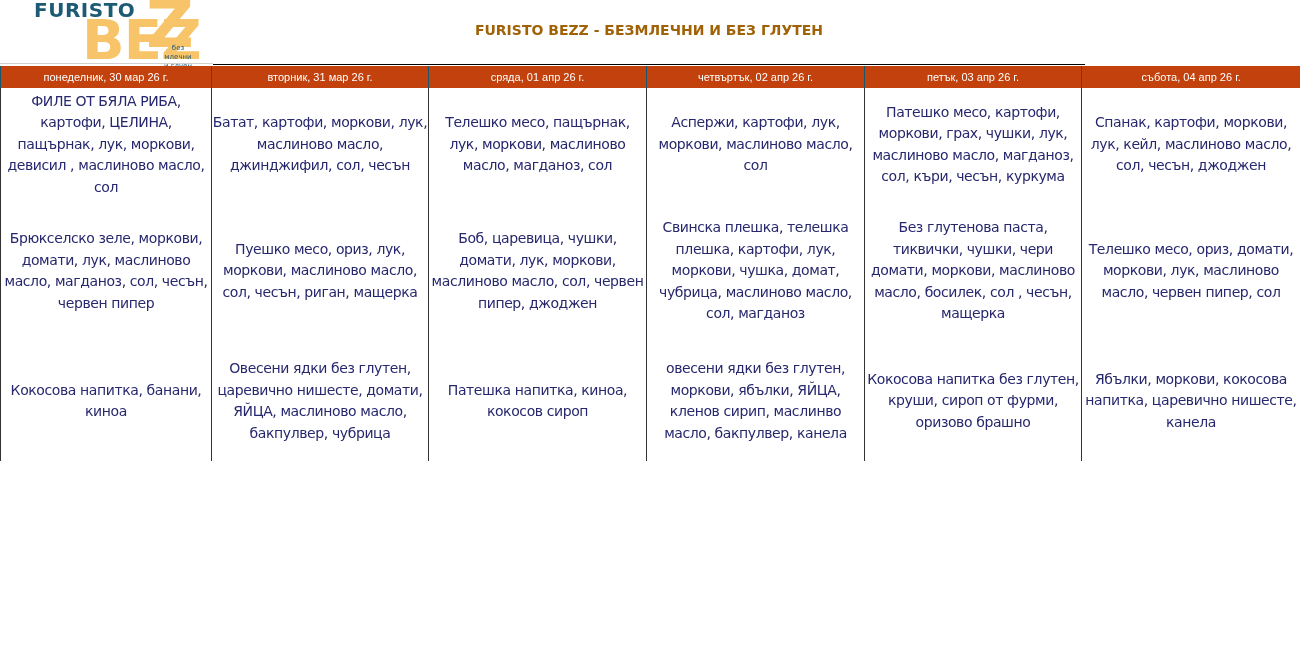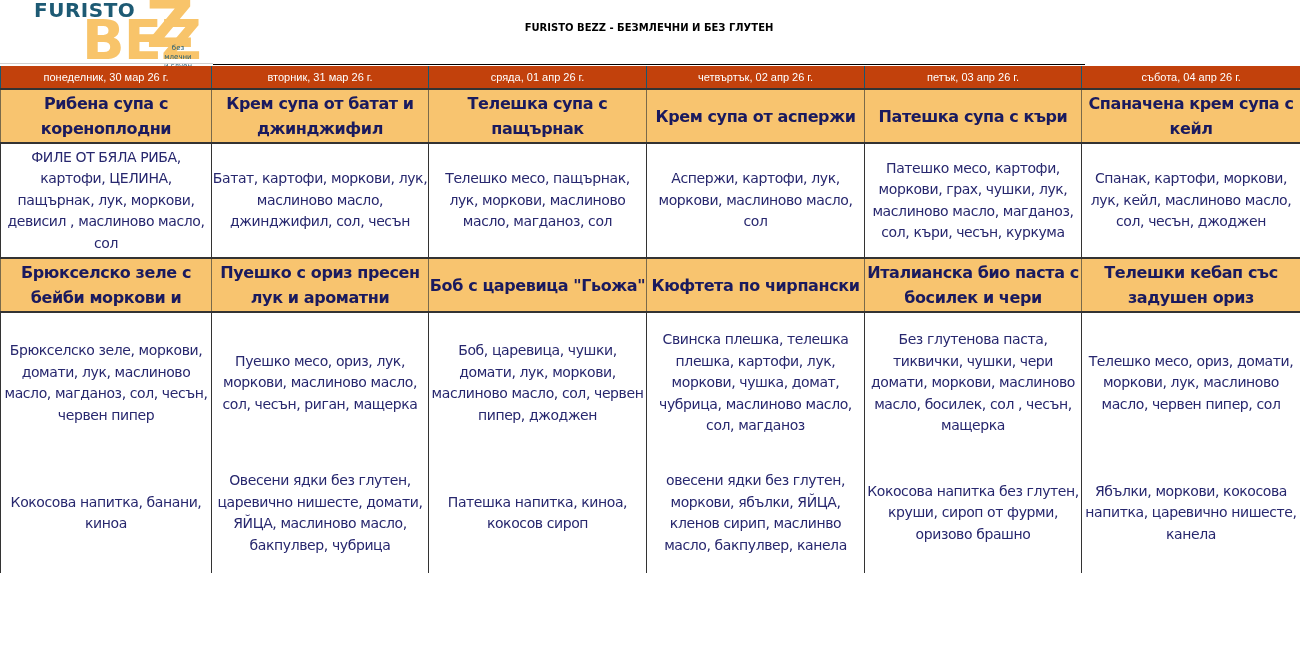--- a/index.html
+++ b/index.html
@@ -5,21 +5,21 @@
     html, body { margin: 0; padding: 0; background: #ffffff; }
     body { width: 1300px; height: 651px; overflow: hidden; position: relative; font-family: "Liberation Sans", sans-serif; }
 
     .logo { position: absolute; left: 34px; top: 0; width: 160px; height: 62px; }
     .logo-top { position: absolute; left: 0; top: -2px; font-weight: bold; font-size: 20px; color: #1d5a74; letter-spacing: 0.5px; font-family: "DejaVu Sans", sans-serif; }
     .logo-bez { position: absolute; left: 0; top: 12px; font-weight: bold; font-size: 56px; line-height: 56px; color: #f8c46a; font-family: "DejaVu Sans", sans-serif; letter-spacing: -1px; margin-left: 48px; }
     .logo-z { position: absolute; left: 112px; top: -8px; font-weight: bold; font-size: 66px; line-height: 66px; color: #f8c46a; font-family: "DejaVu Sans", sans-serif; }
     .logo-sub { position: absolute; left: 128px; top: 44px; font-size: 7px; line-height: 9px; color: #1d5a74; font-family: "DejaVu Sans", sans-serif; text-align: center; }
 
     .title-area { position: absolute; left: 213px; top: 0; width: 872px; height: 64px; border-bottom: 1.5px solid #000; }
-    .page-title { position: absolute; left: 0; right: 0; top: 22px; text-align: center; font-family: "DejaVu Sans", sans-serif; font-weight: bold; font-size: 10px; color: #000000; }
+    .page-title { position: absolute; left: 0; right: 0; top: 22px; text-align: center; font-family: "DejaVu Sans", sans-serif; font-weight: bold; font-size: 14px; color: #a16207; }
     .logo-line { position: absolute; left: 0; top: 63px; width: 213px; border-bottom: 1px solid #d0d0d0; }
 
     table.menu { position: absolute; left: 0; top: 66px; width: 1300px; border-collapse: collapse; table-layout: fixed; }
     table.menu td, table.menu th { padding: 0; text-align: center; vertical-align: middle; overflow: hidden; }
     th.day { background: #c2410c; color: #ffffff; font-weight: normal; font-size: 11px; height: 22px; font-family: "Liberation Sans", sans-serif; border-left: 1px solid #195670; }
     td.dish { background: #f8c46f; color: #1a1a5e; font-weight: bold; font-size: 16px; line-height: 25px; height: 52px; border: 1px solid #7a6a4a; border-top: 2px solid #333; border-bottom: 2px solid #333; font-family: "DejaVu Sans", sans-serif; letter-spacing: -0.4px; }
     td.ingr { background: #ffffff; color: #27276e; font-size: 14px; line-height: 21.5px; border-left: 1px solid #333; border-right: 1px solid #333; font-family: "DejaVu Sans", sans-serif; letter-spacing: -0.4px; padding: 0 2px; }
     tr.r1 td.ingr { height: 113px; }
     tr.r2 td.ingr { height: 140px; }
     tr.r3 td.ingr { height: 120px; }
@@ -56,45 +56,29 @@
       <th class="day">понеделник, 30 мар 26 г.</th>
       <th class="day">вторник, 31 мар 26 г.</th>
       <th class="day">сряда, 01 апр 26 г.</th>
       <th class="day">четвъртък, 02 апр 26 г.</th>
       <th class="day">петък, 03 апр 26 г.</th>
       <th class="day">събота, 04 апр 26 г.</th>
     </tr>
   </thead>
   <tbody>
 
-    <tr>
-      <td class="dish">Рибена супа с кореноплодни</td>
-      <td class="dish">Крем супа от батат и джинджифил</td>
-      <td class="dish">Телешка супа с пащърнак</td>
-      <td class="dish">Крем супа от аспержи</td>
-      <td class="dish">Патешка супа с къри</td>
-      <td class="dish">Спаначена крем супа с кейл</td>
-    </tr>
     <tr class="r1">
       <td class="ingr">ФИЛЕ ОТ БЯЛА РИБА, картофи, ЦЕЛИНА, пащърнак, лук, моркови, девисил ,  маслиново масло, сол</td>
       <td class="ingr">Батат, картофи, моркови, лук, маслиново масло, джинджифил, сол, чесън</td>
       <td class="ingr">Телешко месо, пащърнак, лук, моркови,  маслиново масло, магданоз, сол</td>
       <td class="ingr">Аспержи, картофи, лук, моркови,  маслиново масло, сол</td>
       <td class="ingr">Патешко месо, картофи, моркови, грах, чушки, лук, маслиново масло, магданоз, сол, къри, чесън, куркума</td>
       <td class="ingr">Спанак, картофи, моркови, лук, кейл, маслиново масло, сол, чесън, джоджен</td>
     </tr>
 
-    <tr>
-      <td class="dish">Брюкселско зеле с бейби моркови и</td>
-      <td class="dish">Пуешко с ориз пресен лук и ароматни</td>
-      <td class="dish">Боб с царевица "Гьожа"</td>
-      <td class="dish">Кюфтета по чирпански</td>
-      <td class="dish">Италианска био паста с босилек и чери</td>
-      <td class="dish">Телешки кебап със задушен ориз</td>
-    </tr>
     <tr class="r2">
       <td class="ingr">Брюкселско зеле, моркови, домати, лук, маслиново масло, магданоз, сол, чесън, червен пипер</td>
       <td class="ingr">Пуешко месо, ориз, лук, моркови, маслиново масло, сол, чесън, риган, мащерка</td>
       <td class="ingr">Боб, царевица, чушки, домати, лук, моркови, маслиново масло, сол, червен пипер, джоджен</td>
       <td class="ingr">Свинска плешка, телешка плешка, картофи, лук, моркови, чушка, домат, чубрица,  маслиново масло, сол, магданоз</td>
       <td class="ingr">Без глутенова паста, тиквички, чушки, чери домати, моркови, маслиново масло, босилек, сол , чесън, мащерка</td>
       <td class="ingr">Телешко месо, ориз, домати, моркови, лук, маслиново масло, червен пипер, сол</td>
     </tr>
 
     <tr class="r3">

